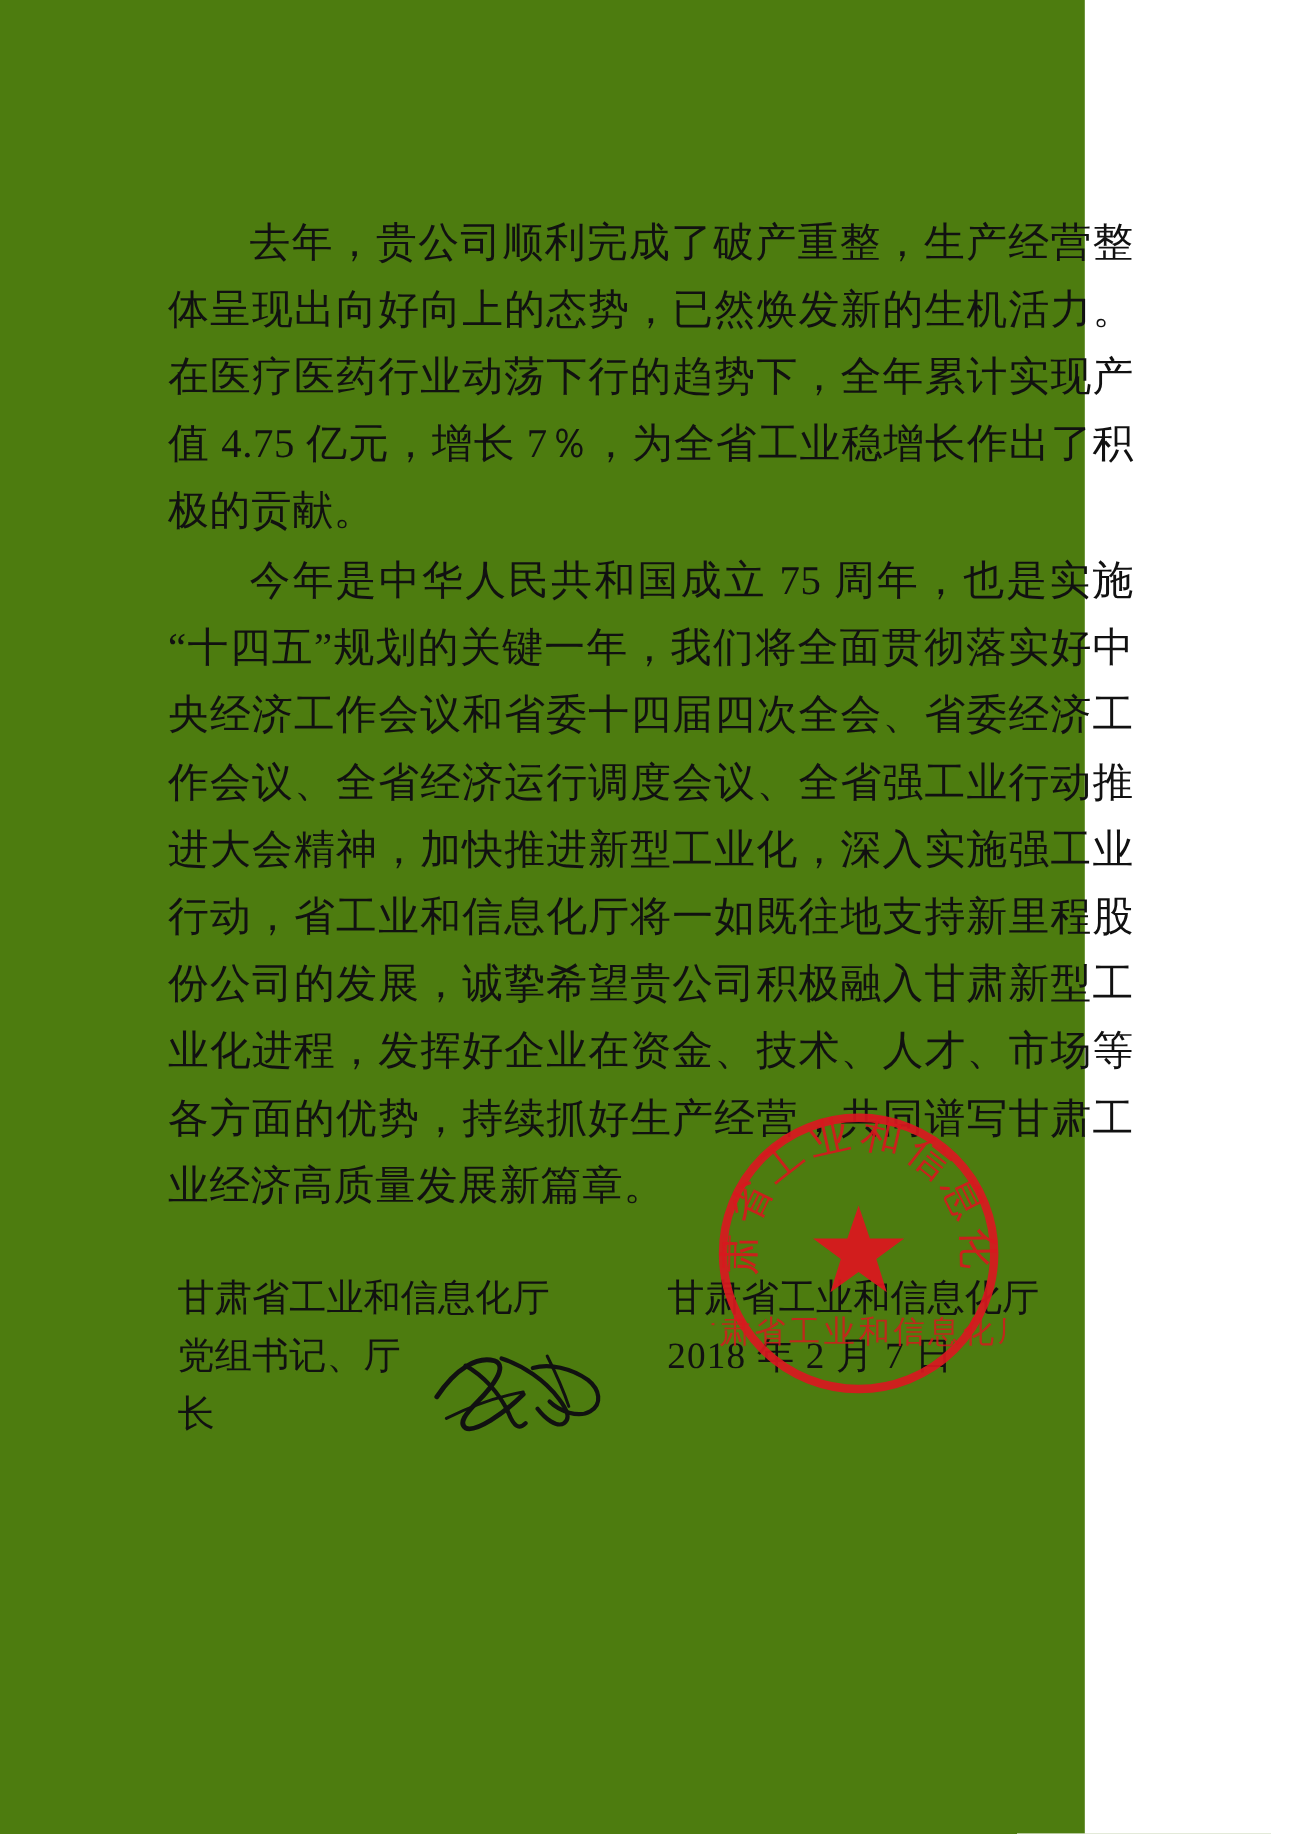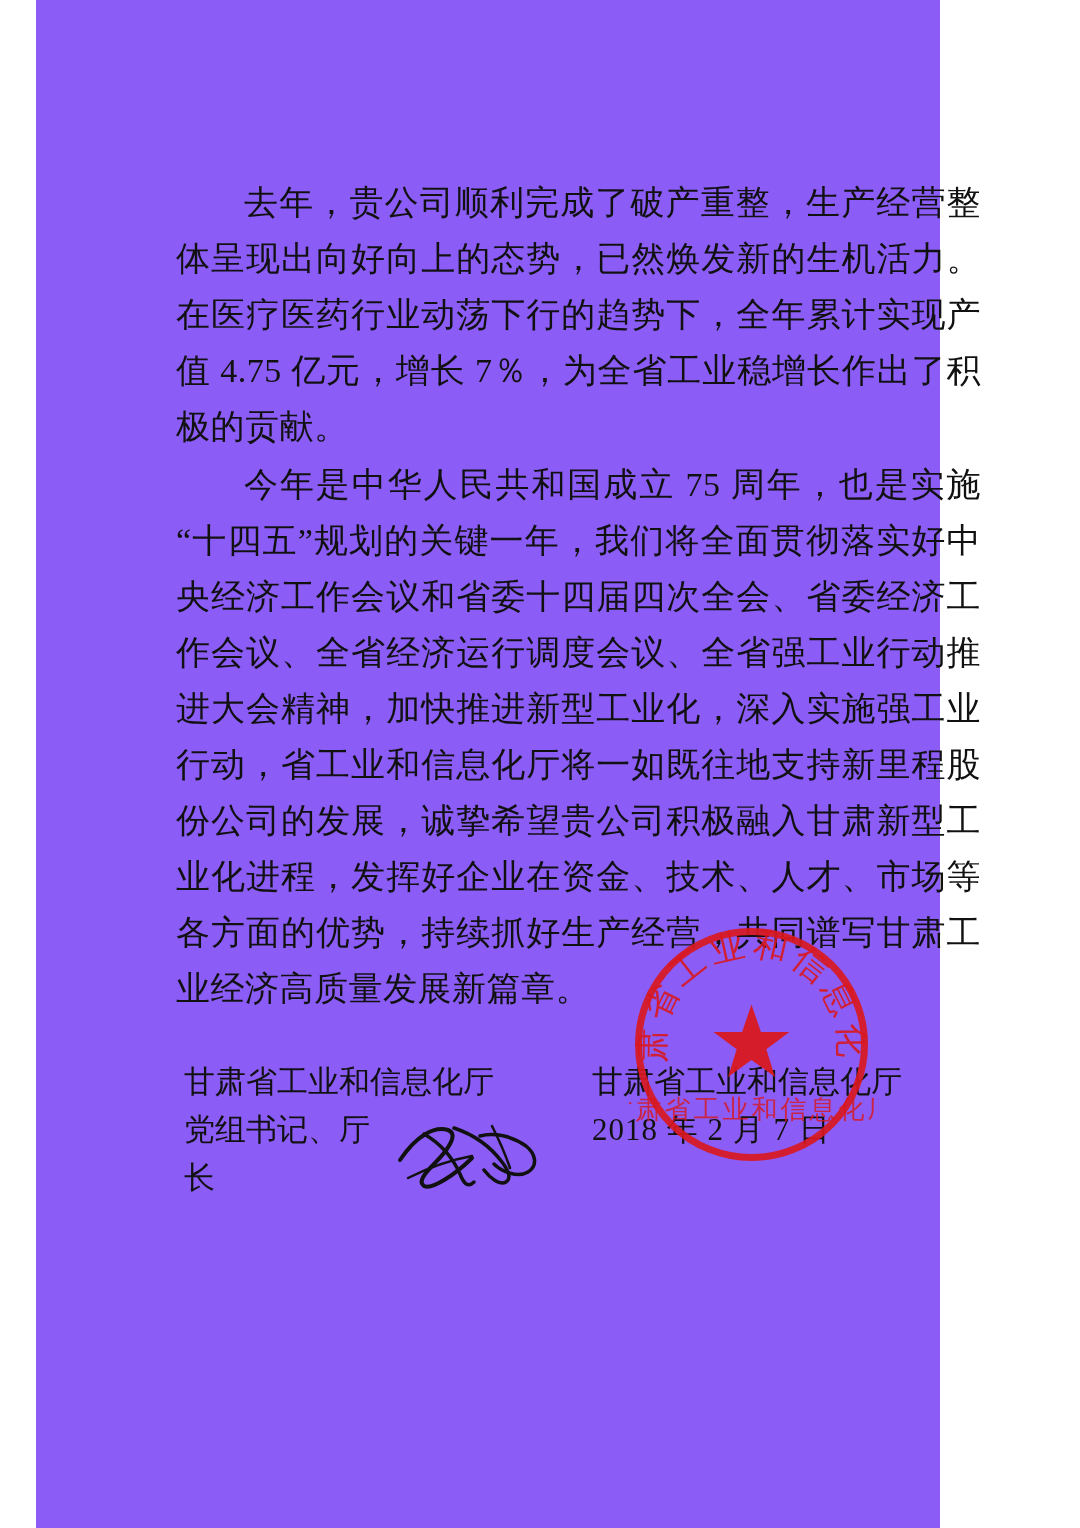--- a/index.html
+++ b/index.html
@@ -14,22 +14,21 @@
     font-family: "Liberation Serif", "DejaVu Serif", serif;
     color: #1a1a1a;
     overflow: hidden;
   }
 
   .page {
     position: absolute;
     left: 0; top: 0;
     width: 904px;
     height: 1528px;
-    background: #8b5cf6;
-    margin-left: 36px;
+    background: #4d7c0f;
   }
 
   .body-text {
     position: absolute;
     left: 140px;
     top: 175px;
     width: 805px;
   }
 
   .para {
@@ -51,21 +50,21 @@
     width: 360px;
     font-size: 31px;
     line-height: 48px;
     color: #111;
   }
   .sign-left .line {
     white-space: nowrap;
   }
   .sign-left .line2 {
     display: flex;
-    align-items: flex-start;
+    align-items: flex-end;
   }
   .signature-mark {
     display: inline-block;
     margin-left: 2px;
     position: relative;
     top: 10px;
   }
 
   .sign-right {
     position: absolute;

